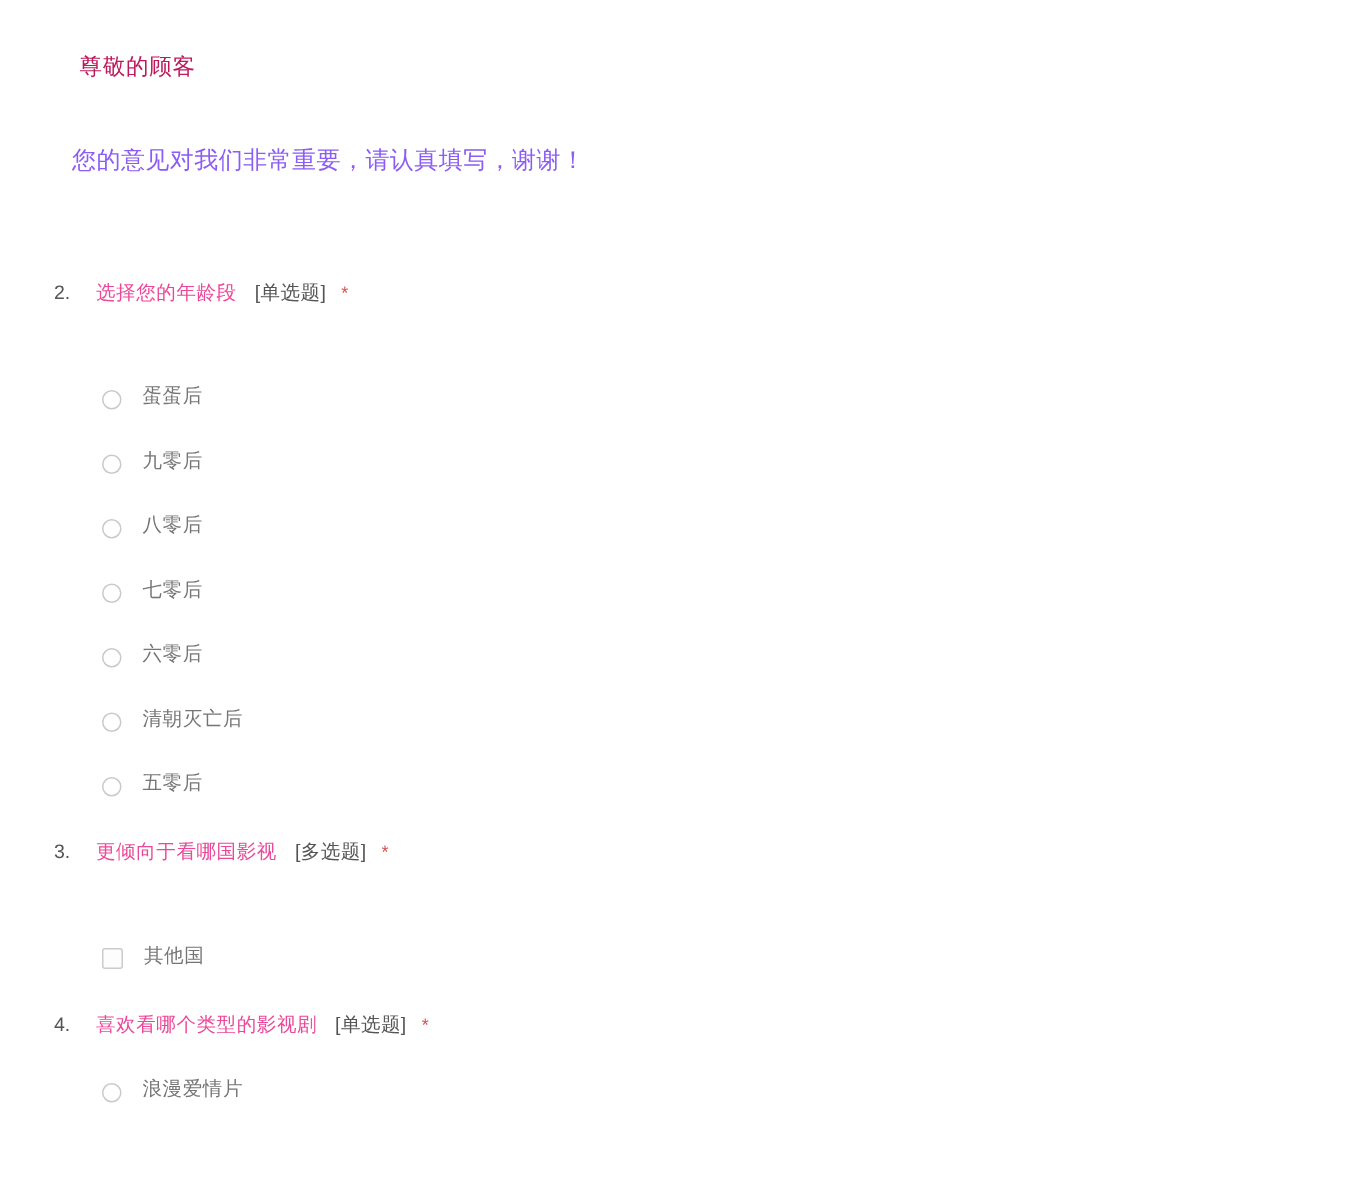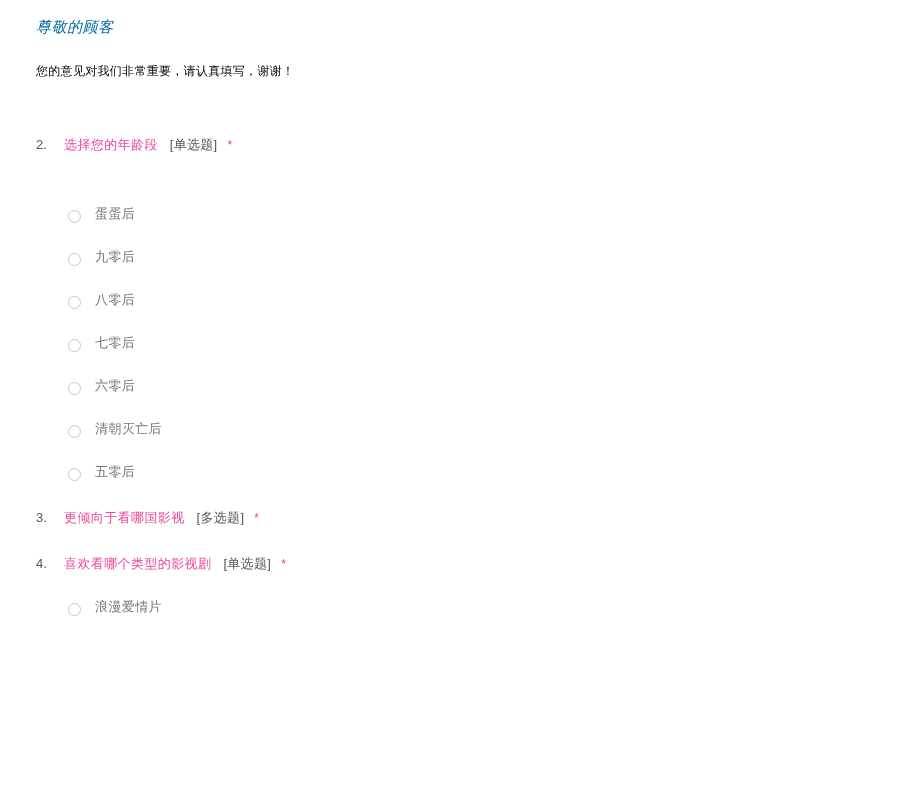--- a/index.html
+++ b/index.html
@@ -17,32 +17,31 @@
   }
 
   .survey {
     position: relative;
     width: 900px;
     padding: 0;
   }
 
   .survey-title {
     font-size: 15px;
-    color: #0369a1;
+    color: #be185d;
     font-weight: 400;
-    margin: 0;
+    margin: 17px;
     padding: 18px 0 0 36px;
     letter-spacing: 0.5px;
-    font-style: italic;
   }
 
   .survey-subtitle {
-    font-size: 12px;
-    color: #000000;
-    margin: 0;
+    font-size: 16px;
+    color: #8b5cf6;
+    margin: 12px;
     padding: 26px 0 0 36px;
     letter-spacing: 0.3px;
   }
 
   .question {
     padding: 0 0 0 36px;
     margin: 0;
   }
 
   .q-spacer-1 { height: 56px; }
@@ -168,20 +167,26 @@
 
   <div class="q-spacer-2"></div>
 
   <div class="question">
     <div class="q-header">
       <span class="q-index">3.</span>
       <span class="q-title">更倾向于看哪国影视</span>
       <span class="q-type">[多选题]</span>
       <span class="q-required">*</span>
     </div>
+    <ul class="options">
+      <li class="option option-first">
+        <span class="check-box"></span>
+        <span class="option-label">其他国</span>
+      </li>
+    </ul>
   </div>
 
   <div class="q-spacer-2"></div>
 
   <div class="question">
     <div class="q-header">
       <span class="q-index">4.</span>
       <span class="q-title">喜欢看哪个类型的影视剧</span>
       <span class="q-type">[单选题]</span>
       <span class="q-required">*</span>

